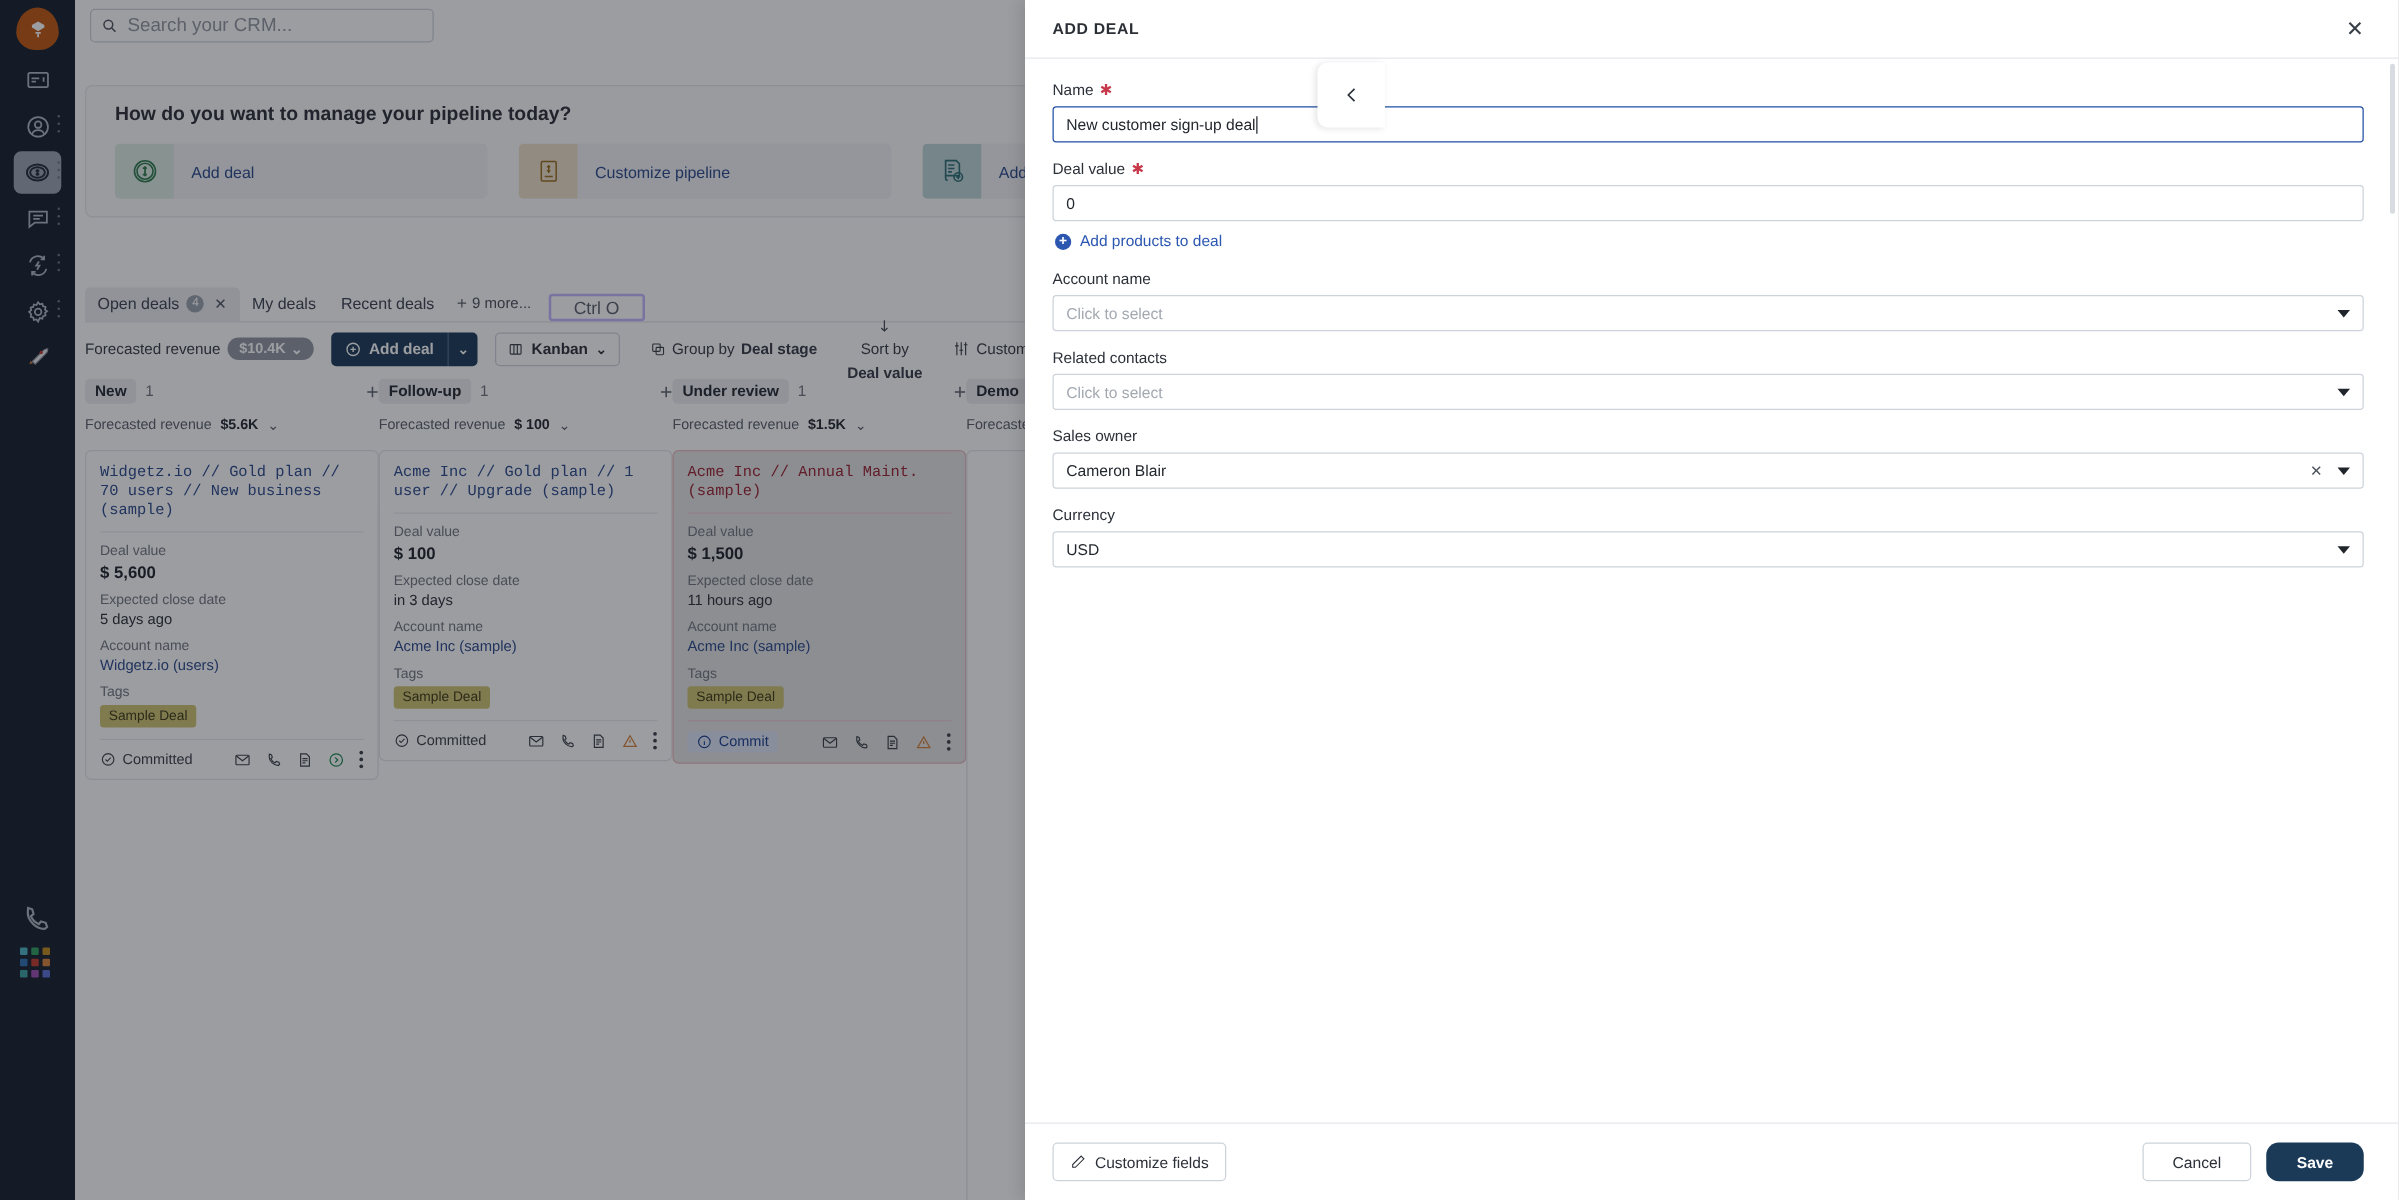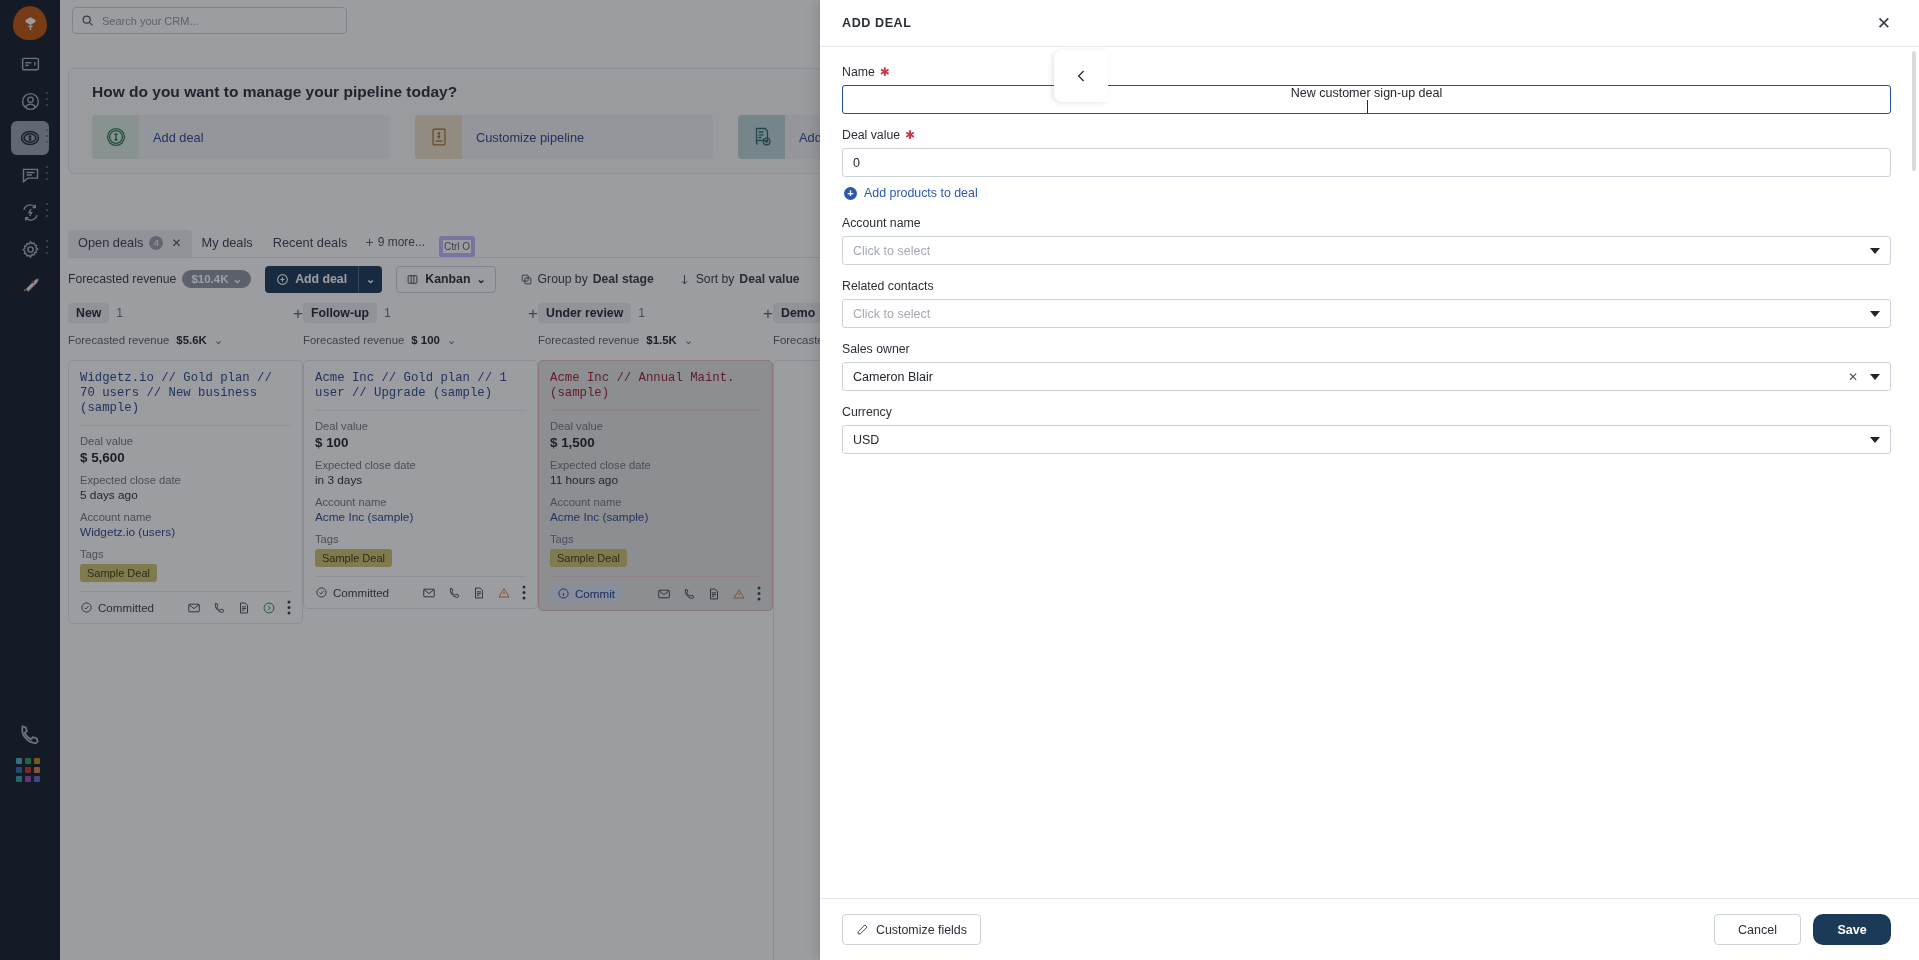--- a/index.html
+++ b/index.html
@@ -51,21 +51,21 @@
   .rail-grid { position:absolute; left:16px; top:758px; width:26px; display:grid; grid-template-columns: repeat(3, 6px); grid-gap:3px; }
   .rail-grid span { width:6px;height:6px;border-radius:1px;display:block; }
 
   
   #search-bar {
     position: absolute; left: 72px; top: 7px; width: 275px; height: 27px;
     border: 1px solid #cdd3da; border-radius: 4px; background: #fff;
     display: flex; align-items: center; padding: 0 8px; gap: 8px;
     z-index: 6;
   }
-  #search-bar .ph { color: #9198a1; font-size: 11px; }
+  #search-bar .ph { color: #9198a1; font-size: 15px; }
 
   
   #promo {
     position: absolute; left: 68px; top: 68px; width: 1840px; height: 106px;
     background: #fbfbfb; border: 1px solid #e6e8eb; border-radius: 6px;
     z-index: 6;
   }
   #promo h2 { font-size: 15.5px; font-weight: 600; color: #2b2f36; margin: 14px 0 0 23px; }
   .promo-cards { display: flex; gap: 25px; margin: 14px 0 0 23px; }
   .promo-card {
@@ -82,21 +82,21 @@
   #tabs-row {
     position: absolute; left: 68px; top: 228px; width: 1840px; height: 30px;
     border-bottom: 1px solid #e6e8eb; display: flex; align-items: flex-end; z-index: 6;
   }
   .tab { font-size: 12.8px; color: #3c4250; padding: 5px 10px 7px 10px; display:flex; align-items:center; gap:6px; }
   .tab.active { background: #eceef1; border-radius: 4px 4px 0 0; font-weight: 400; }
   .tab .count { background:#9aa2ad; color:#fff; border-radius:50%; width:14px;height:14px; font-size:9.5px;
                 display:flex;align-items:center;justify-content:center; }
   .tab .xmark { color:#4c525c; font-size:12px; margin-left:2px; }
   .tab-more { font-size: 12px; color:#4a505a; display:flex;align-items:center;gap:4px;padding:5px 8px 7px 8px;}
-  .kbd { border:4px solid #c4b5fd; border-radius:3px; font-size:10px; color:#5a6069; padding:1px 1px; margin-left:6px; }
+  .kbd { border:2px solid #c4b5fd; border-radius:3px; font-size:14px; color:#5a6069; padding:1px 18px; margin-left:6px; }
 
   
   #control-bar {
     position: absolute; left: 68px; top: 262px; width: 1840px; height: 34px;
     display: flex; align-items: center; gap: 14px; z-index: 6; font-size: 12.2px; color: #353b45;
   }
   .cb-group { display:flex; align-items:center; gap:6px; }
   .pill-dark {
     background: #8f97a1; color:#fff; border-radius: 11px; padding: 2px 9px; font-size: 11.5px; font-weight:600;
     display:flex;align-items:center;gap:4px;
@@ -179,21 +179,21 @@
 
   #panel-body { flex:1 1 auto; padding: 18px 28px 10px 22px; overflow-y:auto; position:relative; }
   .field { margin-bottom: 14px; }
   .field.tight { margin-bottom: 9px; }
   .f-label { font-size:12.3px; color:#2b3038; margin-bottom:6px; display:flex; align-items:center; gap:5px; }
   .req { color:#c6384a; font-size:12px; line-height:1; }
   .f-input {
     height: 29px; border:1px solid #cdd3da; border-radius:3px; background:#fff;
     display:flex; align-items:center; padding: 0 10px; font-size:12.5px; color:#23282f; position:relative;
   }
-  .f-input.focused { border:1.6px solid #1f4ea3;flex-direction:column; }
+  .f-input.focused { border:1.6px solid #1f4ea3; }
   .f-input .caret { display:inline-block; width:1px; height:14px; background:#23282f; margin-left:1px; }
   .f-input .ph { color:#a3a9b1; }
   .f-input .trail { margin-left:auto; display:flex; align-items:center; gap:12px; }
   .chev-dn { width:0;height:0;border-left:5px solid transparent;border-right:5px solid transparent;border-top:6px solid #20242b; }
   .clear-x { color:#4c525c; font-size:12px; line-height:1; }
   .add-products {
     display:flex; align-items:center; gap:7px; font-size:12.4px; color:#2b57b0; margin: 0 0 16px 2px;
   }
   .plus-circle { width:13px;height:13px;border-radius:50%;background:#2b57b0;color:#fff;font-size:11px;
                  display:flex;align-items:center;justify-content:center; line-height:1; font-weight:700;}
@@ -432,21 +432,21 @@
 
     <div class="cb-text" style="margin-left:10px;">
       <svg width="13" height="13" viewBox="0 0 24 24" fill="none" stroke="#3a4048" stroke-width="1.6">
         <rect x="4" y="4" width="11" height="11" rx="1.4"></rect>
           <rect x="9" y="9" width="11" height="11" rx="1.4"></rect>
       </svg>
       <span>Group by</span>
       <b>Deal stage</b>
     </div>
 
-    <div class="cb-text" style="margin-left:10px;">
+    <div class="cb-text" style="margin-left:10px;flex-direction:column;">
       <svg width="13" height="13" viewBox="0 0 24 24" fill="none" stroke="#3a4048" stroke-width="1.7">
         <path d="M12 4v16M7.5 15.5L12 20l4.5-4.5"></path>
       </svg>
       <span>Sort by</span>
       <b>Deal value</b>
     </div>
 
     <div class="cb-text" style="margin-left:10px;">
       <svg width="14" height="14" viewBox="0 0 24 24" fill="none" stroke="#3a4048" stroke-width="1.6">
         <path d="M6 3v18M12 3v18M18 3v18"></path>

